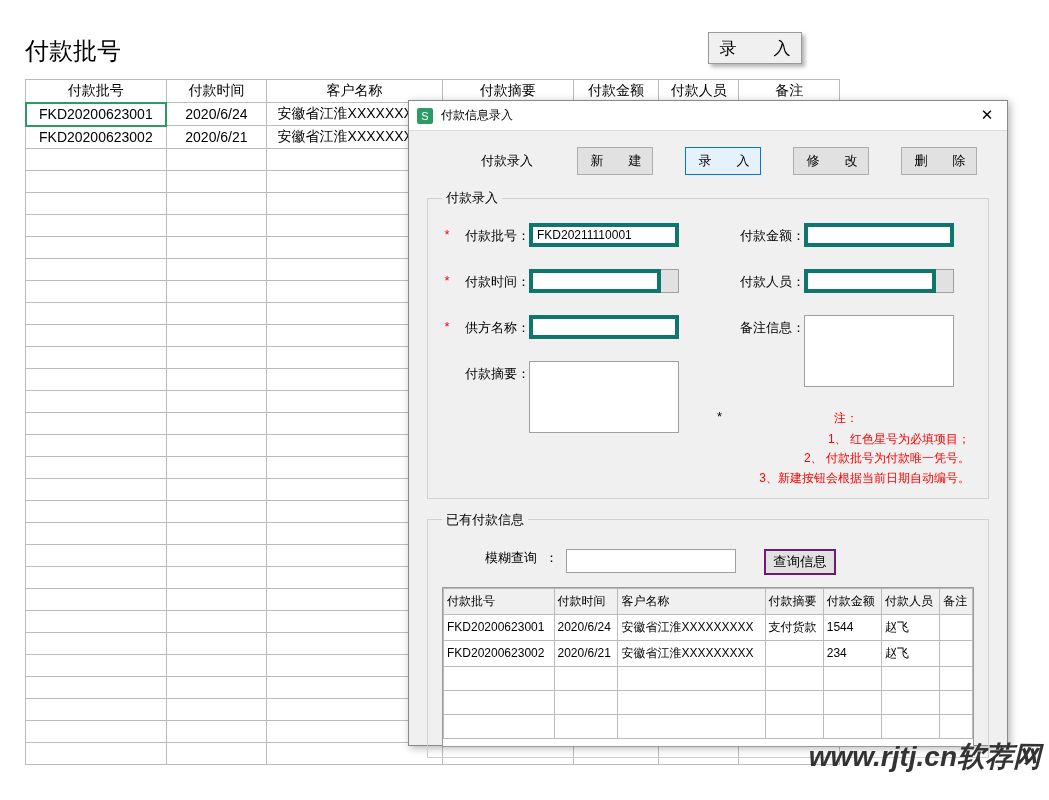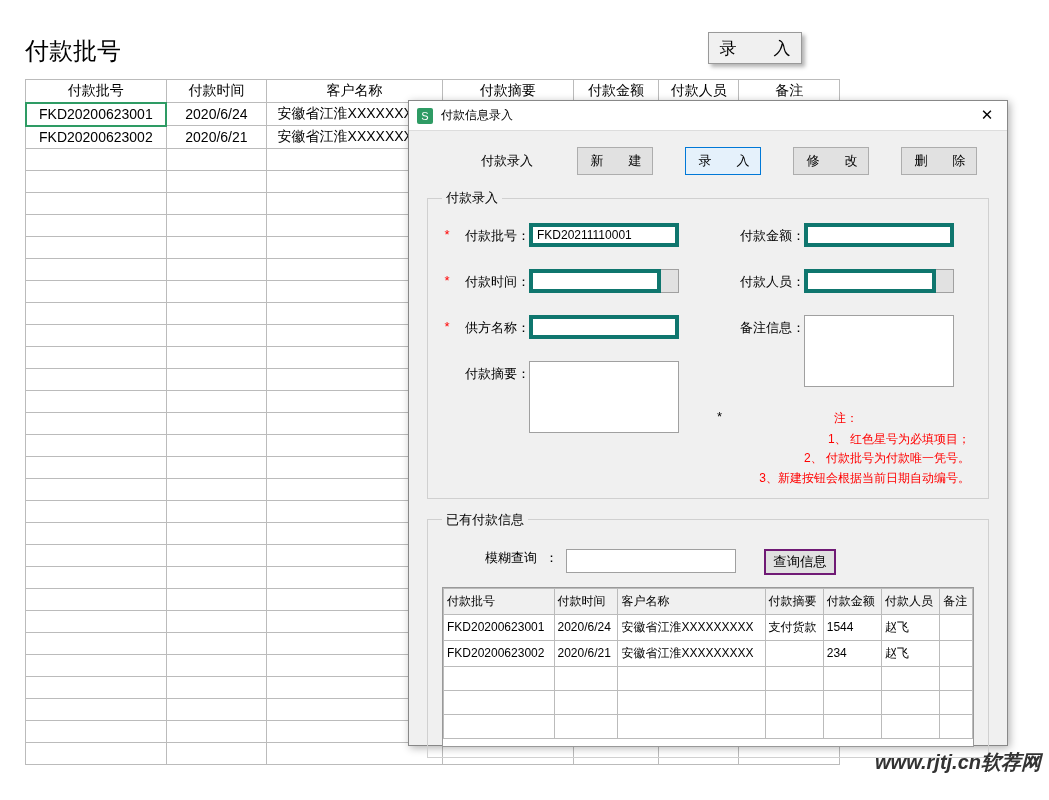--- a/index.html
+++ b/index.html
@@ -188,21 +188,21 @@
   text-align: left;
   white-space: nowrap;
   font-weight: normal;
   height: 24px;
 }
 .info-table th { background: #f0f0f0; }
 .watermark {
   position: absolute;
   right: 8px;
   bottom: 24px;
-  font-size: 20px;
+  font-size: 28px;
   font-weight: bold;
   font-style: italic;
   color: #333;
 }
 </style>
 </head>
 <body>
 
 <div class="main-area">
   <div class="page-title">付款批号</div>

